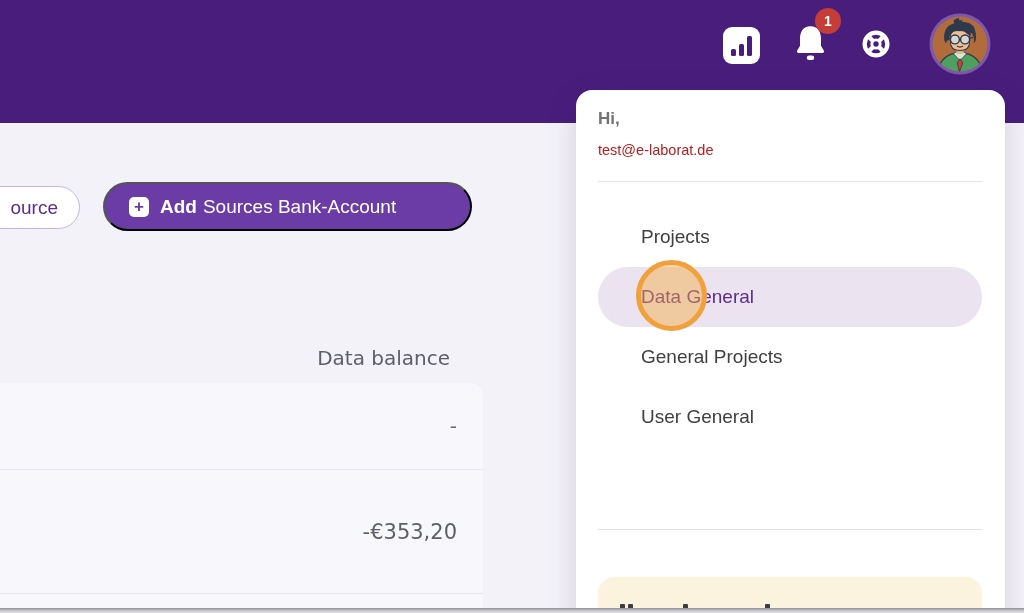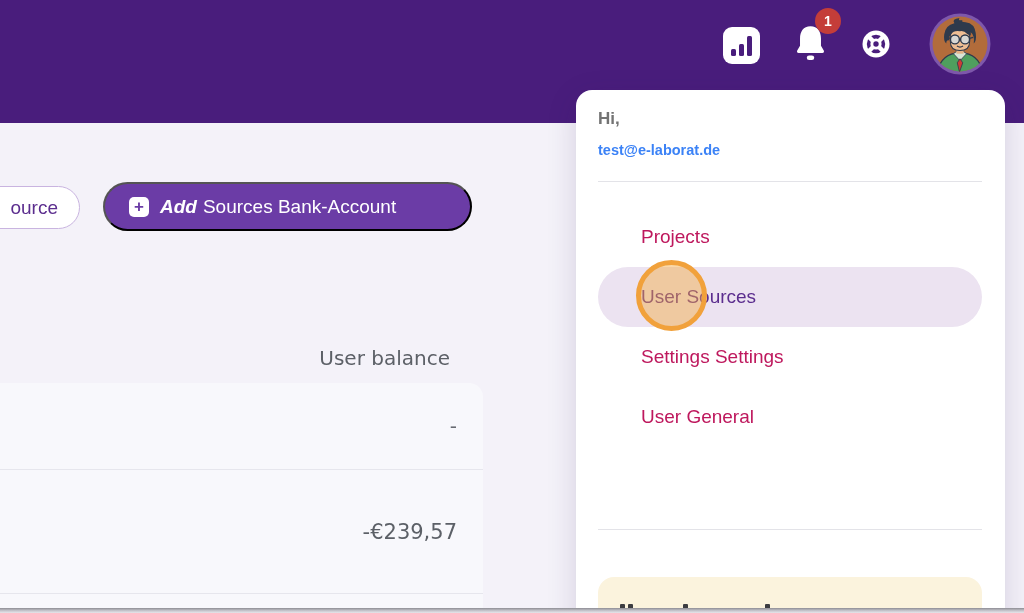--- a/index.html
+++ b/index.html
@@ -24,43 +24,43 @@
   
   .source-pill { position:absolute; left:-62px; top:186px; width:142px; height:43px; background:#fff;
     border:1px solid #c9b4e0; border-radius:22px; display:flex; align-items:center; justify-content:flex-end;
     padding-right:21px; color:#5b2d8e; font-size:19px; cursor:pointer; }
   .add-btn { position:absolute; left:103px; top:182px; width:369px; height:49px; background:#6b3ca6;
     border-radius:25px; display:flex; align-items:center; gap:11px; padding-left:24px; color:#fff;
     font-size:19px; cursor:pointer; }
   .plus-box { width:20px; height:20px; background:#fff; border-radius:5px; color:#6b3ca6;
     font-weight:700; font-size:17px; line-height:1; display:flex; align-items:center; justify-content:center; }
   .add-label { display:flex; gap:6px; align-items:baseline; }
-  .add-label .bold { font-weight:700;font-style:italic; }
+  .add-label .bold { font-weight:700; }
 
   .col-header { position:absolute; left:0; top:346px; width:450px; text-align:right; font-size:20px;
     color:#5c6067; font-family:"DejaVu Sans", sans-serif; }
   .table-card { position:absolute; left:-24px; top:383px; width:507px; height:232px; background:#f8f8fc;
     border-top-right-radius:14px; display:flex; flex-direction:column;
     font-family:"DejaVu Sans", sans-serif; }
   .t-row { display:flex; align-items:center; justify-content:flex-end; padding-right:26px;
     border-bottom:1px solid #e6e6ed; cursor:pointer; }
   .t-row1 { height:87px; font-size:20px; color:#676a71; }
   .t-row2 { height:124px; font-size:21px; color:#5c6067; }
   .t-row3 { flex:1; border-bottom:none; }
 
   
   .menu-card { position:absolute; left:576px; top:90px; width:429px; height:560px; background:#fff;
     border-radius:16px; box-shadow:0 8px 30px rgba(50,25,90,0.16); }
   .greeting { position:absolute; left:22px; top:19px; font-size:17px; font-weight:700; color:#737373; }
-  .email { position:absolute; left:22px; top:52px; font-size:14.5px; color:#3b82f6;font-weight:bold; }
+  .email { position:absolute; left:22px; top:52px; font-size:14.5px; color:#b91c1c; }
   .divider { position:absolute; left:22px; width:384px; height:1px; background:#e3e3e8; }
   .div1 { top:91px; } .div2 { top:439px; }
   .menu-list { position:absolute; left:22px; top:117px; width:384px; }
   .menu-item { height:60px; display:flex; align-items:center; padding-left:43px; font-size:19px;
-    color:#be185d; border-radius:30px; cursor:pointer; }
+    color:#404040; border-radius:30px; cursor:pointer; }
   .menu-item.active { background:#ece3f1; color:#5b2d8e; }
   .notice-box { position:absolute; left:22px; top:487px; width:384px; height:80px; background:#fbf3dd;
     border-radius:16px; overflow:hidden; cursor:pointer; }
   .mark { position:absolute; top:27px; width:4.5px; height:7px; background:#3c3c40; border-radius:1px; }
   .m1 { left:22px; } .m2 { left:30px; } .m3 { left:85px; } .m4 { left:167px; }
 
   
   .click-circle { position:absolute; left:636px; top:260px; width:71px; height:71px; border-radius:50%;
     border:5px solid #f1a13b; background:rgba(244,168,62,0.45); z-index:5; pointer-events:none; }
 
@@ -124,41 +124,41 @@
   <button class="source-pill">ource</button>
 
   <button class="add-btn">
     <span class="plus-box">+</span>
     <span class="add-label">
       <span class="bold">Add</span>
       <span>Sources Bank-Account</span>
     </span>
   </button>
 
-  <div class="col-header">User balance</div>
+  <div class="col-header">Data balance</div>
 
   <div class="table-card">
     <div class="t-row t-row1">
       <span>-</span>
     </div>
     <div class="t-row t-row2">
-      <span>-€239,57</span>
+      <span>-€353,20</span>
     </div>
     <div class="t-row t-row3"></div>
   </div>
 
   <div class="menu-card">
     <div class="greeting">Hi,</div>
     <div class="email">test@e-laborat.de</div>
     <div class="divider div1"></div>
 
     <div class="menu-list">
       <div class="menu-item">Projects</div>
-      <div class="menu-item active">User Sources</div>
-      <div class="menu-item">Settings Settings</div>
+      <div class="menu-item active">Data General</div>
+      <div class="menu-item">General Projects</div>
       <div class="menu-item">User General</div>
     </div>
 
     <div class="divider div2"></div>
 
     <div class="notice-box">
       <span class="mark m1"></span>
       <span class="mark m2"></span>
       <span class="mark m3"></span>
       <span class="mark m4"></span>

